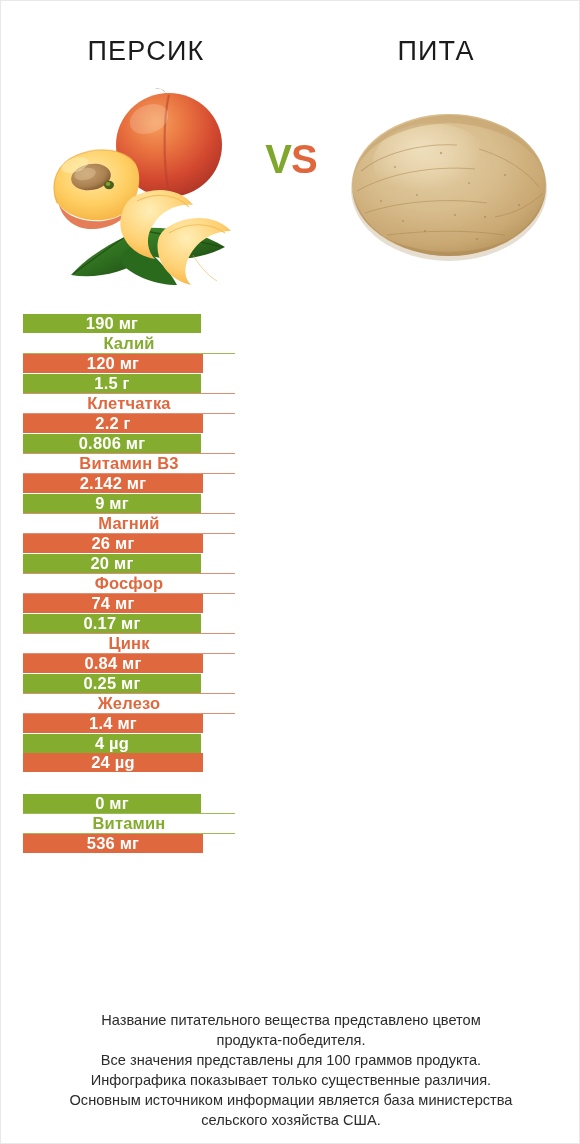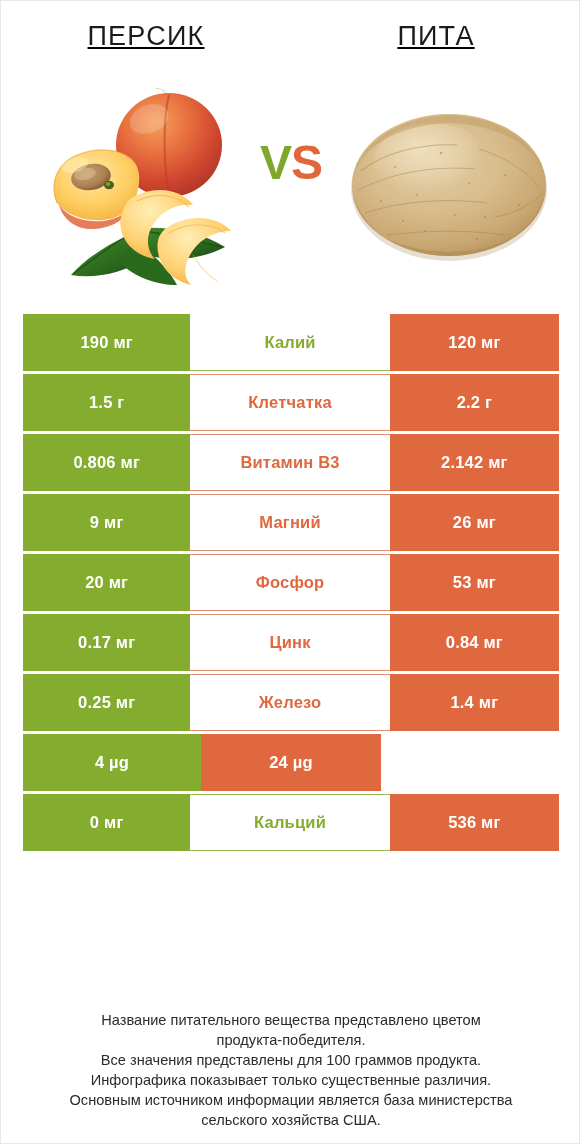--- a/index.html
+++ b/index.html
@@ -27,23 +27,22 @@
     position: absolute;
     top: 20px;
     left: 0;
     width: 580px;
     height: 46px;
     display: flex;
   }
   .title-cell {
     flex: 1 1 50%;
     display: flex;
-    align-items: flex-start;
+    align-items: flex-end;
     justify-content: center;
-    text-decoration: underline;
   }
   .title-text {
     font-size: 27px;
     letter-spacing: 1.2px;
     color: #1b1b1b;
     font-weight: 400;
     white-space: nowrap;
   }
 
   
@@ -68,41 +67,42 @@
     width: 240px;
     height: 208px;
   }
   .hero svg { display: block; width: 100%; height: 100%; }
 
   .vs {
     position: absolute;
     left: 50%;
     top: 60px;
     transform: translateX(-50%);
-    font-size: 48px;
+    font-size: 40px;
     font-weight: 700;
     letter-spacing: -1px;
     line-height: 1;
     white-space: nowrap;
     z-index: 4;
   }
   .vs .v { color: #7fa72c; }
   .vs .s { color: #e0663c; }
 
   
   .table {
     position: absolute;
     left: 22px;
     top: 313px;
     width: 536px;
   }
   .row {
     display: flex;
     height: 57px;
     margin-bottom: 3px;
+    flex-direction: column;
   }
   .cell {
     display: flex;
     align-items: center;
     justify-content: center;
     box-sizing: border-box;
   }
   .cell-left {
     width: 178px;
     background: #84ac2e;
@@ -333,21 +333,21 @@
         </div>
       </div>
       <div class="row win-orange">
         <div class="cell cell-left">
           <span class="val">20 мг</span>
         </div>
         <div class="cell cell-mid">
           <span class="nutrient">Фосфор</span>
         </div>
         <div class="cell cell-right">
-          <span class="val">53 мг</span>
+          <span class="val">74 мг</span>
         </div>
       </div>
       <div class="row win-orange">
         <div class="cell cell-left">
           <span class="val">0.17 мг</span>
         </div>
         <div class="cell cell-mid">
           <span class="nutrient">Цинк</span>
         </div>
         <div class="cell cell-right">
@@ -371,21 +371,21 @@
         </div>
         <div class="cell cell-right">
           <span class="val">24 µg</span>
         </div>
       </div>
       <div class="row win-green">
         <div class="cell cell-left">
           <span class="val">0 мг</span>
         </div>
         <div class="cell cell-mid">
-          <span class="nutrient">Кальций</span>
+          <span class="nutrient">Витамин</span>
         </div>
         <div class="cell cell-right">
           <span class="val">536 мг</span>
         </div>
       </div>
     </div>
 
   <div class="footer">
       <p>Название питательного вещества представлено цветом</p>
       <p>продукта-победителя.</p>

